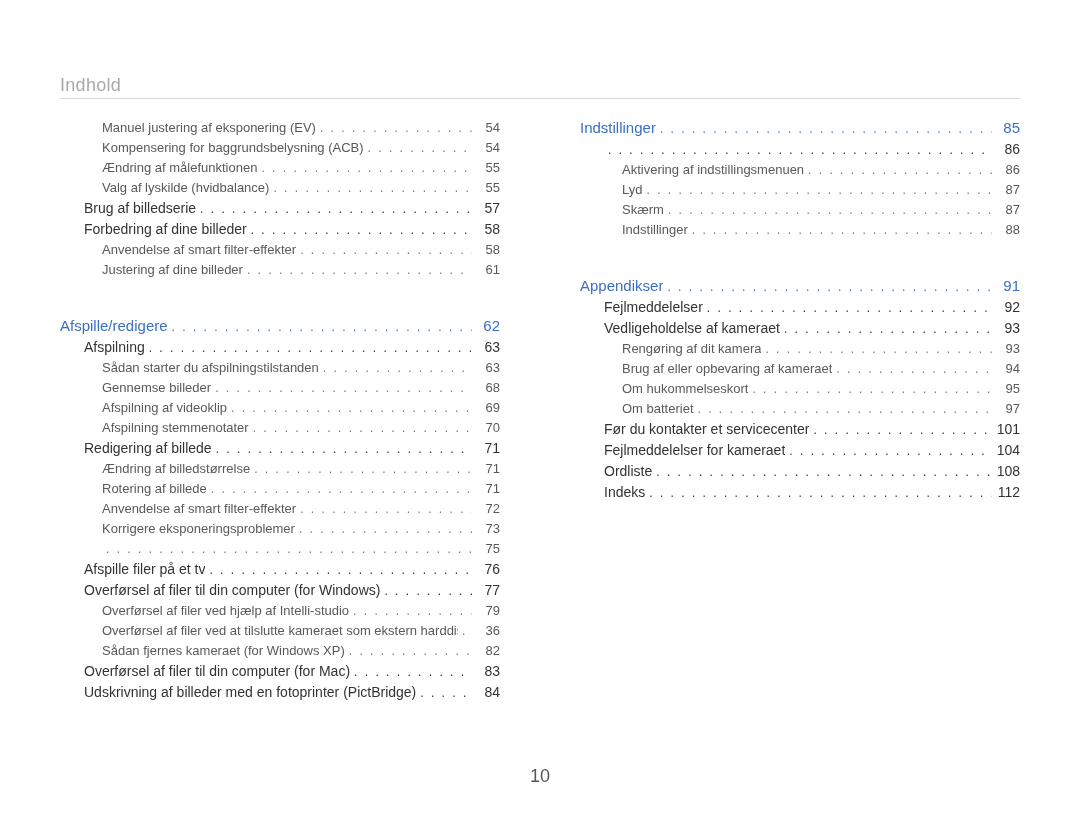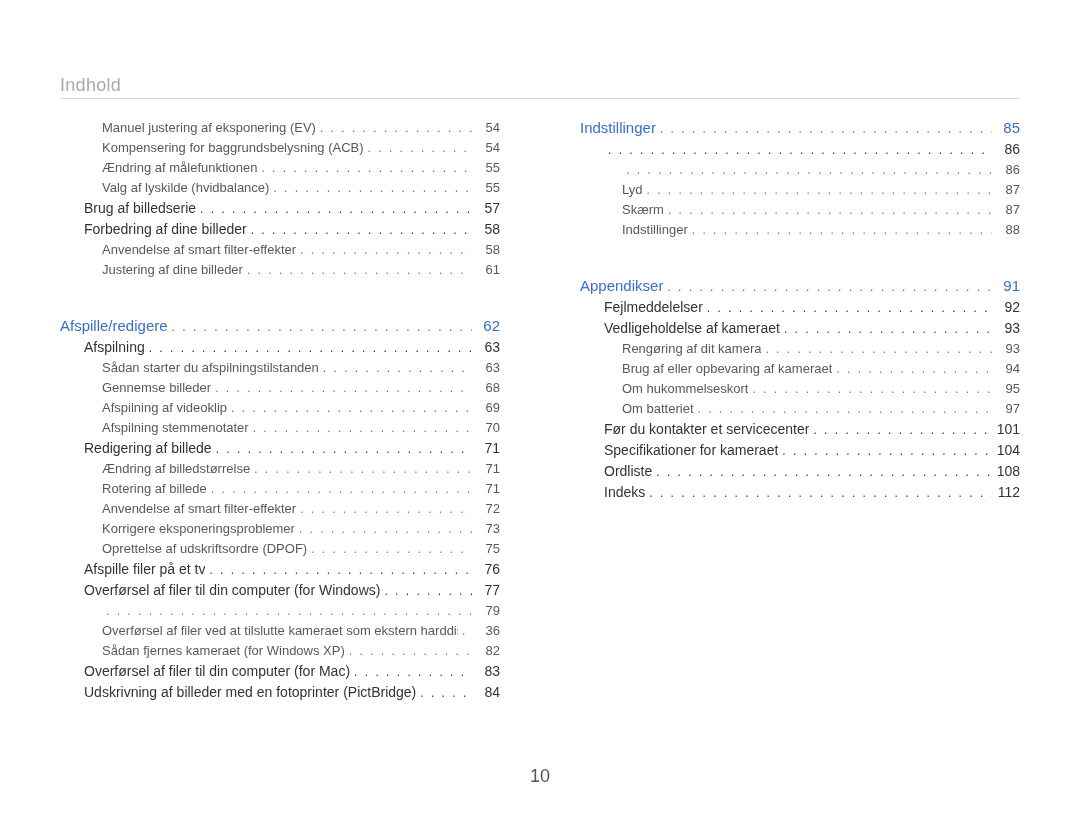--- a/index.html
+++ b/index.html
@@ -202,35 +202,35 @@
           <span class="title">Anvendelse af smart filter-effekter</span>
           <span class="dots">. . . . . . . . . . . . . . . . . . . . . . . . . . . . . . . . . . . . . . . . . . . . . . . . . . . . . . . . . . . . . . . . . . . . . . . . . . . . . . . . . . . . . . . . . . . . . . . . . . . .</span>
           <span class="page-no">72</span>
         </div>
         <div class="toc-row level-2">
           <span class="title">Korrigere eksponeringsproblemer</span>
           <span class="dots">. . . . . . . . . . . . . . . . . . . . . . . . . . . . . . . . . . . . . . . . . . . . . . . . . . . . . . . . . . . . . . . . . . . . . . . . . . . . . . . . . . . . . . . . . . . . . . . . . . . .</span>
           <span class="page-no">73</span>
         </div>
         <div class="toc-row level-2">
-          <span class="title">Oprettelse af udskriftsordre (DPOF)</span>
           <span class="dots">. . . . . . . . . . . . . . . . . . . . . . . . . . . . . . . . . . . . . . . . . . . . . . . . . . . . . . . . . . . . . . . . . . . . . . . . . . . . . . . . . . . . . . . . . . . . . . . . . . . .</span>
           <span class="page-no">75</span>
         </div>
         <div class="toc-row level-1">
           <span class="title">Afspille filer på et tv</span>
           <span class="dots">. . . . . . . . . . . . . . . . . . . . . . . . . . . . . . . . . . . . . . . . . . . . . . . . . . . . . . . . . . . . . . . . . . . . . . . . . . . . . . . . . . . . . . . . . . . . . . . . . . . .</span>
           <span class="page-no">76</span>
         </div>
         <div class="toc-row level-1">
           <span class="title">Overførsel af filer til din computer (for Windows)</span>
           <span class="dots">. . . . . . . . . . . . . . . . . . . . . . . . . . . . . . . . . . . . . . . . . . . . . . . . . . . . . . . . . . . . . . . . . . . . . . . . . . . . . . . . . . . . . . . . . . . . . . . . . . . .</span>
           <span class="page-no">77</span>
         </div>
         <div class="toc-row level-2">
+          <span class="title">Overførsel af filer ved hjælp af Intelli-studio</span>
           <span class="dots">. . . . . . . . . . . . . . . . . . . . . . . . . . . . . . . . . . . . . . . . . . . . . . . . . . . . . . . . . . . . . . . . . . . . . . . . . . . . . . . . . . . . . . . . . . . . . . . . . . . .</span>
           <span class="page-no">79</span>
         </div>
         <div class="toc-row level-2">
           <span class="title">Overførsel af filer ved at tilslutte kameraet som ekstern harddisk</span>
           <span class="dots">. . . . . . . . . . . . . . . . . . . . . . . . . . . . . . . . . . . . . . . . . . . . . . . . . . . . . . . . . . . . . . . . . . . . . . . . . . . . . . . . . . . . . . . . . . . . . . . . . . . .</span>
           <span class="page-no">36</span>
         </div>
         <div class="toc-row level-2">
           <span class="title">Sådan fjernes kameraet (for Windows XP)</span>
@@ -252,20 +252,21 @@
         <div class="toc-row level-0" style="margin-top: 0px;">
           <span class="title">Indstillinger</span>
           <span class="dots">. . . . . . . . . . . . . . . . . . . . . . . . . . . . . . . . . . . . . . . . . . . . . . . . . . . . . . . . . . . . . . . . . . . . . . . . . . . . . . . . . . . . . . . . . . . . . . . . . . . .</span>
           <span class="page-no">85</span>
         </div>
         <div class="toc-row level-1">
           <span class="dots">. . . . . . . . . . . . . . . . . . . . . . . . . . . . . . . . . . . . . . . . . . . . . . . . . . . . . . . . . . . . . . . . . . . . . . . . . . . . . . . . . . . . . . . . . . . . . . . . . . . .</span>
           <span class="page-no">86</span>
         </div>
         <div class="toc-row level-2">
+          <span class="title">Aktivering af indstillingsmenuen</span>
           <span class="dots">. . . . . . . . . . . . . . . . . . . . . . . . . . . . . . . . . . . . . . . . . . . . . . . . . . . . . . . . . . . . . . . . . . . . . . . . . . . . . . . . . . . . . . . . . . . . . . . . . . . .</span>
           <span class="page-no">86</span>
         </div>
         <div class="toc-row level-2">
           <span class="title">Lyd</span>
           <span class="dots">. . . . . . . . . . . . . . . . . . . . . . . . . . . . . . . . . . . . . . . . . . . . . . . . . . . . . . . . . . . . . . . . . . . . . . . . . . . . . . . . . . . . . . . . . . . . . . . . . . . .</span>
           <span class="page-no">87</span>
         </div>
         <div class="toc-row level-2">
           <span class="title">Skærm</span>
@@ -311,21 +312,21 @@
           <span class="title">Om batteriet</span>
           <span class="dots">. . . . . . . . . . . . . . . . . . . . . . . . . . . . . . . . . . . . . . . . . . . . . . . . . . . . . . . . . . . . . . . . . . . . . . . . . . . . . . . . . . . . . . . . . . . . . . . . . . . .</span>
           <span class="page-no">97</span>
         </div>
         <div class="toc-row level-1">
           <span class="title">Før du kontakter et servicecenter</span>
           <span class="dots">. . . . . . . . . . . . . . . . . . . . . . . . . . . . . . . . . . . . . . . . . . . . . . . . . . . . . . . . . . . . . . . . . . . . . . . . . . . . . . . . . . . . . . . . . . . . . . . . . . . .</span>
           <span class="page-no">101</span>
         </div>
         <div class="toc-row level-1">
-          <span class="title">Specifikationer for kameraet</span>
+          <span class="title">Fejlmeddelelser for kameraet</span>
           <span class="dots">. . . . . . . . . . . . . . . . . . . . . . . . . . . . . . . . . . . . . . . . . . . . . . . . . . . . . . . . . . . . . . . . . . . . . . . . . . . . . . . . . . . . . . . . . . . . . . . . . . . .</span>
           <span class="page-no">104</span>
         </div>
         <div class="toc-row level-1">
           <span class="title">Ordliste</span>
           <span class="dots">. . . . . . . . . . . . . . . . . . . . . . . . . . . . . . . . . . . . . . . . . . . . . . . . . . . . . . . . . . . . . . . . . . . . . . . . . . . . . . . . . . . . . . . . . . . . . . . . . . . .</span>
           <span class="page-no">108</span>
         </div>
         <div class="toc-row level-1">
           <span class="title">Indeks</span>

